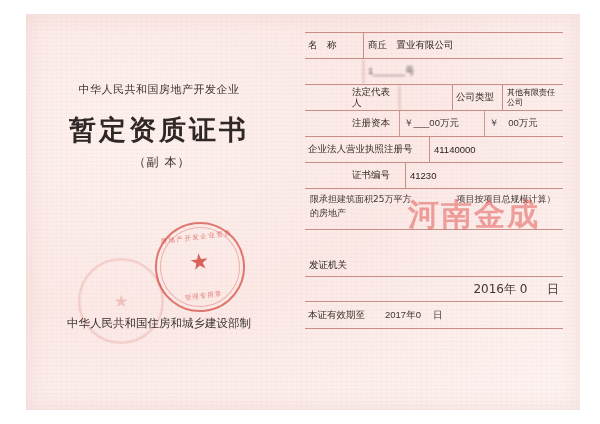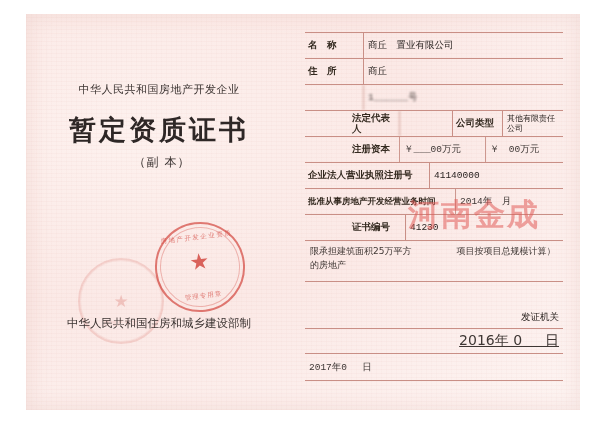--- a/index.html
+++ b/index.html
@@ -148,21 +148,20 @@
     flex: 0 0 58px;
     display: flex;
     align-items: center;
     justify-content: space-between;
     padding: 0 3px;
     font-size: 9.5px;
     color: #33291f;
     letter-spacing: 0px;
     line-height: 1.15;
     box-sizing: border-box;
-    font-weight: bold;
   }
   .cell-label.wide {
     flex: 0 0 124px;
     justify-content: flex-start;
   }
   .cell-label.mid {
     flex: 0 0 50px;
     justify-content: flex-start;
     margin-left: 44px;
   }
@@ -171,21 +170,21 @@
     display: flex;
     align-items: center;
     padding: 0 4px;
     font-size: 9.5px;
     color: #2a2320;
     overflow: hidden;
     white-space: nowrap;
     box-sizing: border-box;
   }
   .cell-value.hand {
-    font-family: Liberation Mono, monospace;
+    font-family: Liberation Sans, sans-serif;
     color: #231d1b;
   }
   .divider-v {
     border-left: 1px solid #c98f86;
   }
   .blurred {
     filter: blur(1.1px);
     opacity: 0.82;
   }
   .blurred-soft {
@@ -207,39 +206,37 @@
   }
   .row.issuer {
     min-height: 46px;
     align-items: flex-end;
     position: relative;
   }
   .issuer-inner {
     flex: 1 1 auto;
     display: flex;
     align-items: flex-end;
-    justify-content: flex-end;
     padding: 0 4px 4px 4px;
     font-size: 9.5px;
     color: #2a2320;
     gap: 2px;
   }
   .row.date {
     min-height: 24px;
   }
   .date-inner {
     flex: 1 1 auto;
     display: flex;
     align-items: center;
     justify-content: flex-end;
     padding: 0 4px;
-    font-size: 14px;
+    font-size: 12px;
     color: #2a2320;
     gap: 1px;
-    text-decoration: underline;
   }
   .row.validity {
     min-height: 26px;
     border-bottom: 1px solid #c98f86;
   }
 
   
   .red-seal {
     position: absolute;
     left: 155px; top: 222px;
@@ -318,24 +315,20 @@
     <div class="left-footer">中华人民共和国住房和城乡建设部制</div>
   </div>
 
   <div class="form">
 
     <div class="row">
       <div class="cell-label">名　称</div>
       <div class="cell-value hand divider-v">商丘　置业有限公司</div>
     </div>
 
-    <div class="row">
-      <div class="cell-label">住　所</div>
-      <div class="cell-value hand divider-v">商丘</div>
-    </div>
 
     <div class="row">
       <div class="cell-label"></div>
       <div class="cell-value hand divider-v blurred">1______号</div>
     </div>
 
     <div class="row">
       <div class="cell-label mid">法定代表人</div>
       <div class="cell-value hand divider-v blurred"></div>
       <div class="cell-label mid divider-v">公司类型</div>
@@ -346,24 +339,20 @@
       <div class="cell-label mid">注册资本</div>
       <div class="cell-value hand divider-v blurred-soft">￥___00万元</div>
       <div class="cell-value hand divider-v blurred-soft">￥　00万元</div>
     </div>
 
     <div class="row">
       <div class="cell-label wide">企业法人营业执照注册号</div>
       <div class="cell-value hand divider-v">41140000</div>
     </div>
 
-    <div class="row">
-      <div class="cell-label wide" style="flex:0 0 150px;font-size:8.5px">批准从事房地产开发经营业务时间</div>
-      <div class="cell-value hand divider-v blurred-soft">2014年　月</div>
-    </div>
 
     <div class="row">
       <div class="cell-label mid" style="flex:0 0 56px">证书编号</div>
       <div class="cell-value hand divider-v">41230</div>
     </div>
 
     <div class="row tall">
       <div class="restrict-box blurred-soft">限承担建筑面积25万平方　　　　　项目按项目总规模计算）的房地产　</div>
     </div>
 
@@ -371,20 +360,21 @@
       <div class="issuer-inner">
         <span>发证机关</span>
       </div>
     </div>
 
     <div class="row date">
       <div class="date-inner blurred-soft">2016年 0 　 日</div>
     </div>
 
     <div class="row validity">
+      <div class="cell-label wide" style="flex:0 0 76px">本证有效期至</div>
       <div class="cell-value hand blurred-soft">2017年0　 日</div>
     </div>
 
   </div>
 
   <div class="red-seal">
     <div class="arc-top">房地产开发企业资质</div>
     <div class="star">★</div>
     <div class="arc-bottom">管理专用章</div>
   </div>

